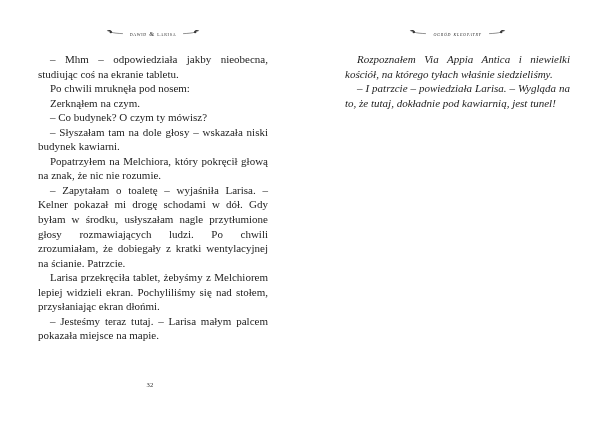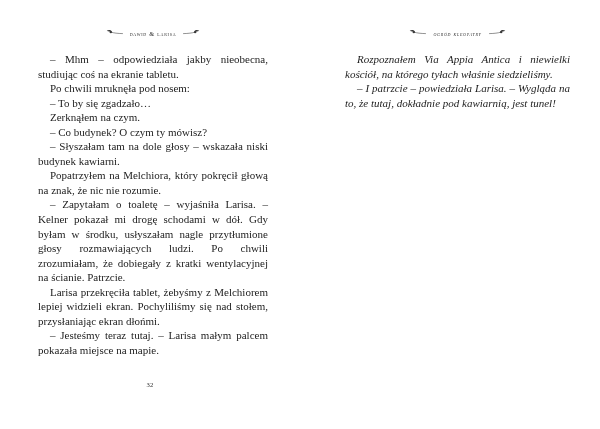--- a/index.html
+++ b/index.html
@@ -108,21 +108,20 @@
         <svg viewBox="0 0 34 16" xmlns="http://www.w3.org/2000/svg" aria-hidden="true">
           <path d="M1.5 3.5 C5 1.2, 9.5 1.8, 11.5 4.6 C13 6.7, 11.8 8.6, 9.6 8.4 C7.2 8.2, 6.2 6.1, 7.8 5.0 C5.6 5.4, 3.4 4.8, 1.5 3.5 Z" fill="currentColor"></path>
           <path d="M10.5 6.4 C16 8.1, 23 9.0, 33 9.2" stroke="currentColor" stroke-width="1.1" fill="none" stroke-linecap="round"></path>
         </svg>
       </span>
     </div>
 
     <div class="body-text">
       <p>– Mhm – odpowiedziała jakby nieobecna, studiując coś na ekranie tabletu.</p>
       <p>Po chwili mruknęła pod nosem:</p>
-      <p>– To by się zgadzało…</p>
       <p>Zerknąłem na czym.</p>
       <p>– Co budynek? O czym ty mówisz?</p>
       <p>– Słyszałam tam na dole głosy – wskazała niski budynek kawiarni.</p>
       <p>Popatrzyłem na Melchiora, który pokręcił głową na znak, że nic nie rozumie.</p>
       <p>– Zapytałam o toaletę – wyjaśniła Larisa. – Kelner pokazał mi drogę schodami w dół. Gdy byłam w środku, usłyszałam nagle przytłumione głosy rozmawiających ludzi. Po chwili zrozumiałam, że dobiegały z kratki wentylacyjnej na ścianie. Patrzcie.</p>
       <p>Larisa przekręciła tablet, żebyśmy z Melchiorem lepiej widzieli ekran. Pochyliliśmy się nad stołem, przysłaniając ekran dłońmi.</p>
       <p>– Jesteśmy teraz tutaj. – Larisa małym palcem pokazała miejsce na mapie.</p>
     </div>
 
     <div class="folio">32</div>

